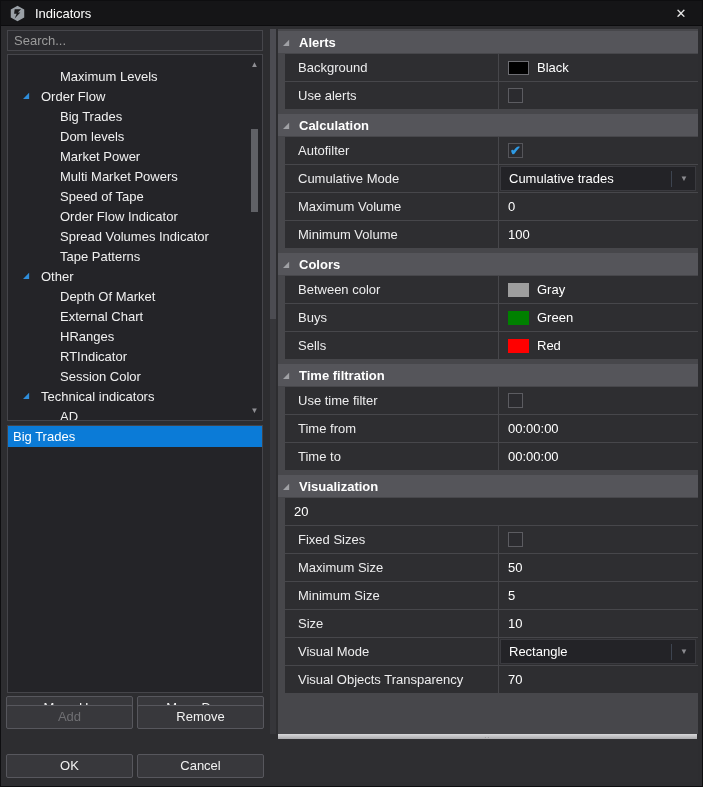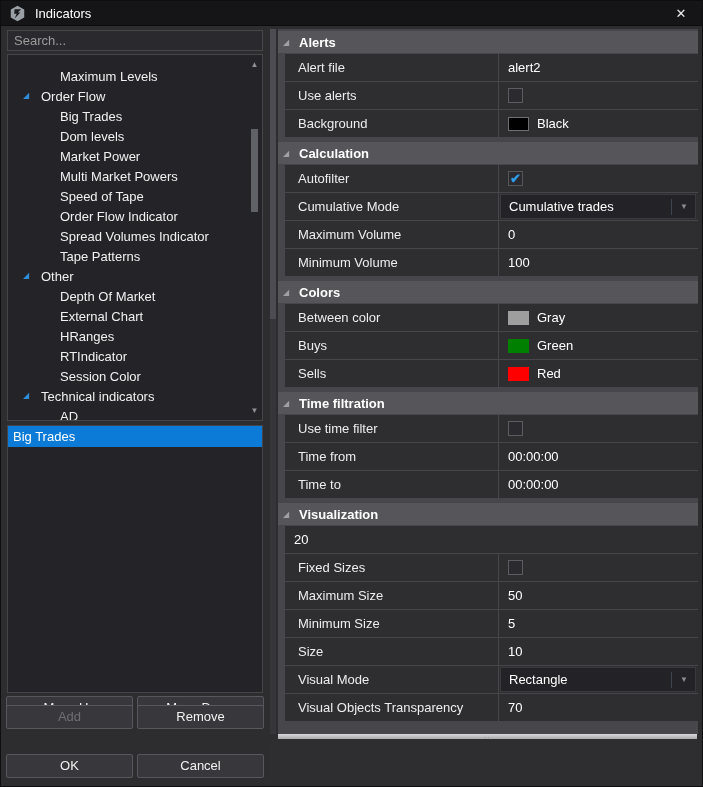--- a/index.html
+++ b/index.html
@@ -174,36 +174,30 @@
   <div class="vstrip">
     <div class="vstrip-thumb"></div>
   </div>
 
   <div class="prop-panel" id="prop-grid">
       <div class="sec-header first">
         <span class="sec-expander">◢</span>
         <span class="sec-title">Alerts</span>
       </div>
       <div class="prop-row">
-        <div class="prop-label">Alert file</div>
-        <div class="prop-value">
-          <span class="prop-text">alert2</span>
-        </div>
-      </div>
-      <div class="prop-row">
-        <div class="prop-label">Use alerts</div>
-        <div class="prop-value">
-          <span class="checkbox"></span>
-        </div>
-      </div>
-      <div class="prop-row">
         <div class="prop-label">Background</div>
         <div class="prop-value">
           <span class="swatch outlined" style="background: rgb(0, 0, 0);"></span>
           <span class="swatch-name">Black</span>
+        </div>
+      </div>
+      <div class="prop-row">
+        <div class="prop-label">Use alerts</div>
+        <div class="prop-value">
+          <span class="checkbox"></span>
         </div>
       </div>
       <div class="sec-header">
         <span class="sec-expander">◢</span>
         <span class="sec-title">Calculation</span>
       </div>
       <div class="prop-row">
         <div class="prop-label">Autofilter</div>
         <div class="prop-value">
           <span class="checkbox checked">✔</span>

